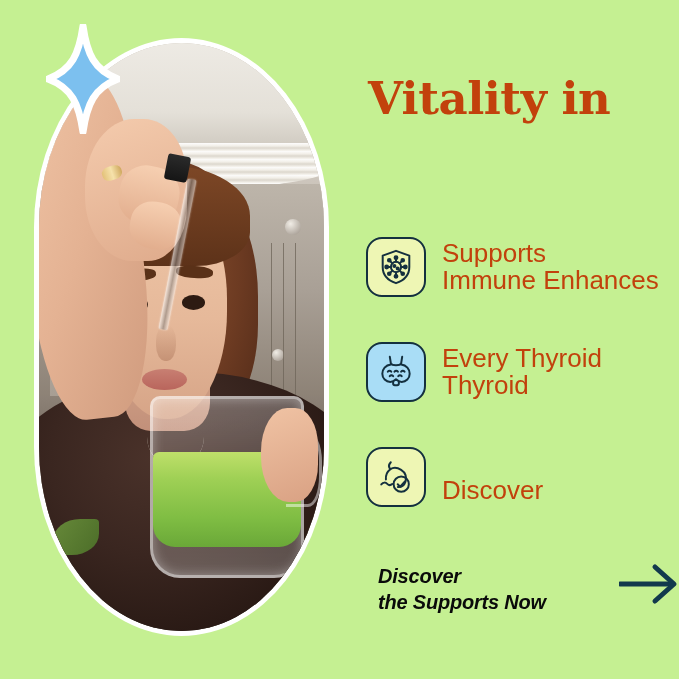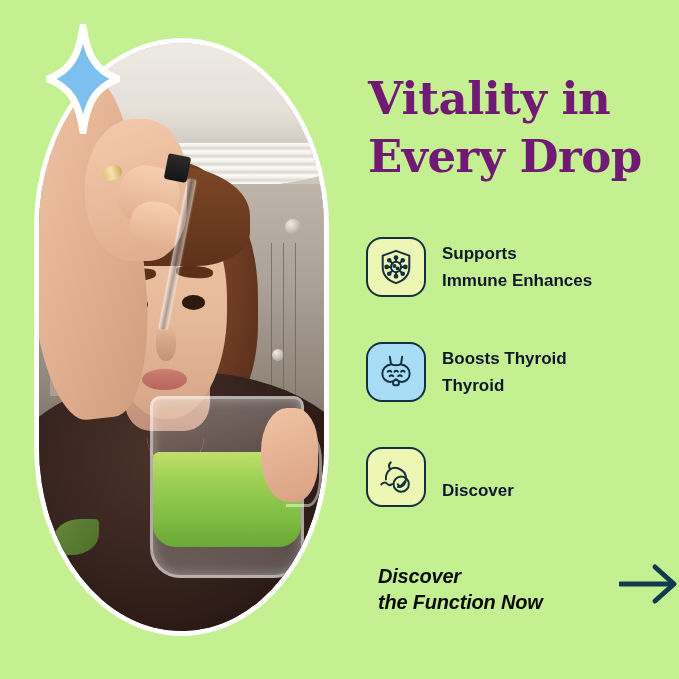--- a/index.html
+++ b/index.html
@@ -224,21 +224,21 @@
   .headline {
     position: absolute;
     left: 2px;
     top: 70px;
     width: 310px;
     font-family: "DejaVu Serif", "Liberation Serif", serif;
     font-weight: 700;
     font-size: 45px;
     line-height: 58px;
     letter-spacing: -0.5px;
-    color: #701a75;
+    color: #c2410c;
   }
   .headline .l2 { display: block; }
 
   .benefits {
     position: absolute;
     left: 0px;
     top: 232px;
     width: 313px;
   }
   .benefit {
@@ -255,24 +255,24 @@
     border-radius: 16px;
     border: 2px solid #14303f;
     display: flex;
     align-items: center;
     justify-content: center;
     box-sizing: border-box;
   }
   .icon-box svg { display: block; }
   .benefit-label {
     font-family: "Liberation Sans", sans-serif;
-    font-size: 17px;
+    font-size: 26px;
     line-height: 27px;
-    font-weight: 700;
-    color: #0f172a;
+    font-weight: 400;
+    color: #c2410c;
     letter-spacing: 0px;
   }
 
   .cta {
     position: absolute;
     left: 12px;
     top: 563px;
     width: 311px;
     display: flex;
     align-items: flex-start;
@@ -339,21 +339,20 @@
   <div class="sparkle">
     <svg width="74" height="110" viewBox="0 0 74 110">
       <path d="M37 2 C41 30 48 46 72 55 C48 64 41 80 37 108 C33 80 26 64 2 55 C26 46 33 30 37 2 Z" fill="#7cc0ef" stroke="#ffffff" stroke-width="7" stroke-linejoin="round"></path>
     </svg>
   </div>
 
   <div class="right">
 
     <div class="headline">
       <span class="l1">Vitality in</span>
-      <span class="l2">Every Drop</span>
     </div>
 
     <div class="benefits">
 
       <div class="benefit">
         <div class="icon-box" style="background:#eef6b4">
           <svg width="38" height="38" viewBox="0 0 40 40" fill="none" stroke="#14303f" stroke-width="2.1" stroke-linecap="round" stroke-linejoin="round">
             <path d="M20 3 L34 8 V20 C34 29 27.5 34.5 20 37 C12.5 34.5 6 29 6 20 V8 Z"></path>
             <circle cx="20" cy="20" r="5.4"></circle>
             <line x1="20" y1="14.6" x2="20" y2="10.6"></line>
@@ -389,21 +388,21 @@
             <path d="M14.6 12 C9 12.6 5.6 17 5.6 21.8 C5.6 26.8 9.4 30.4 14 30.4 C16.6 30.4 18.4 29.2 20 27.6 C21.6 29.2 23.4 30.4 26 30.4 C30.6 30.4 34.4 26.8 34.4 21.8 C34.4 17 31 12.6 25.4 12"></path>
             <path d="M17 30.2 L17 32.2 C17 33.3 17.8 34 18.8 34 L21.2 34 C22.2 34 23 33.3 23 32.2 L23 30.2"></path>
             <path d="M11.4 19.6 C12.4 18.4 14 18.4 15 19.6"></path>
             <path d="M18.4 19.6 C19.4 18.4 21 18.4 22 19.6"></path>
             <path d="M25.4 19.6 C26.4 18.4 28 18.4 29 19.6"></path>
             <path d="M13.4 24.4 C14.4 23.2 16 23.2 17 24.4"></path>
             <path d="M22.4 24.4 C23.4 23.2 25 23.2 26 24.4"></path>
           </svg>
         </div>
         <div class="benefit-label">
-          <span>Boosts Thyroid</span><br>
+          <span>Every Thyroid</span><br>
           <span>Thyroid</span>
         </div>
       </div>
 
       <div class="benefit">
         <div class="icon-box" style="background:#eef6b4">
           <svg width="38" height="38" viewBox="0 0 40 40" fill="none" stroke="#14303f" stroke-width="2.1" stroke-linecap="round" stroke-linejoin="round">
             <path d="M14.5 4.5 C12.4 6.8 12.2 9.6 14 11.8 C16.6 10.2 21.4 10 25.4 12.4 C30 15.2 31.6 20.4 30 25 C28.8 28.6 25.6 30.8 22 30.6"></path>
             <path d="M14 11.8 C10.6 14.4 9 18.6 9.4 22.6"></path>
             <path d="M4.5 27.8 C6.6 25.4 9 25.4 10.8 27.2 C12.4 28.8 14.4 28.8 16 27.4"></path>
@@ -415,21 +414,21 @@
           <br>
           <span>Discover</span>
         </div>
       </div>
 
     </div>
 
     <div class="cta">
       <div class="cta-text">
         <span>Discover</span><br>
-        <span>the Function Now</span>
+        <span>the Supports Now</span>
       </div>
       <div class="cta-arrow">
         <svg width="62" height="42" viewBox="0 0 62 42" fill="none" stroke="#123a4d" stroke-width="5" stroke-linecap="round" stroke-linejoin="round">
           <line x1="1" y1="21" x2="52" y2="21"></line>
           <polyline points="36,4 55,21 36,38"></polyline>
         </svg>
       </div>
     </div>
 
   </div>

